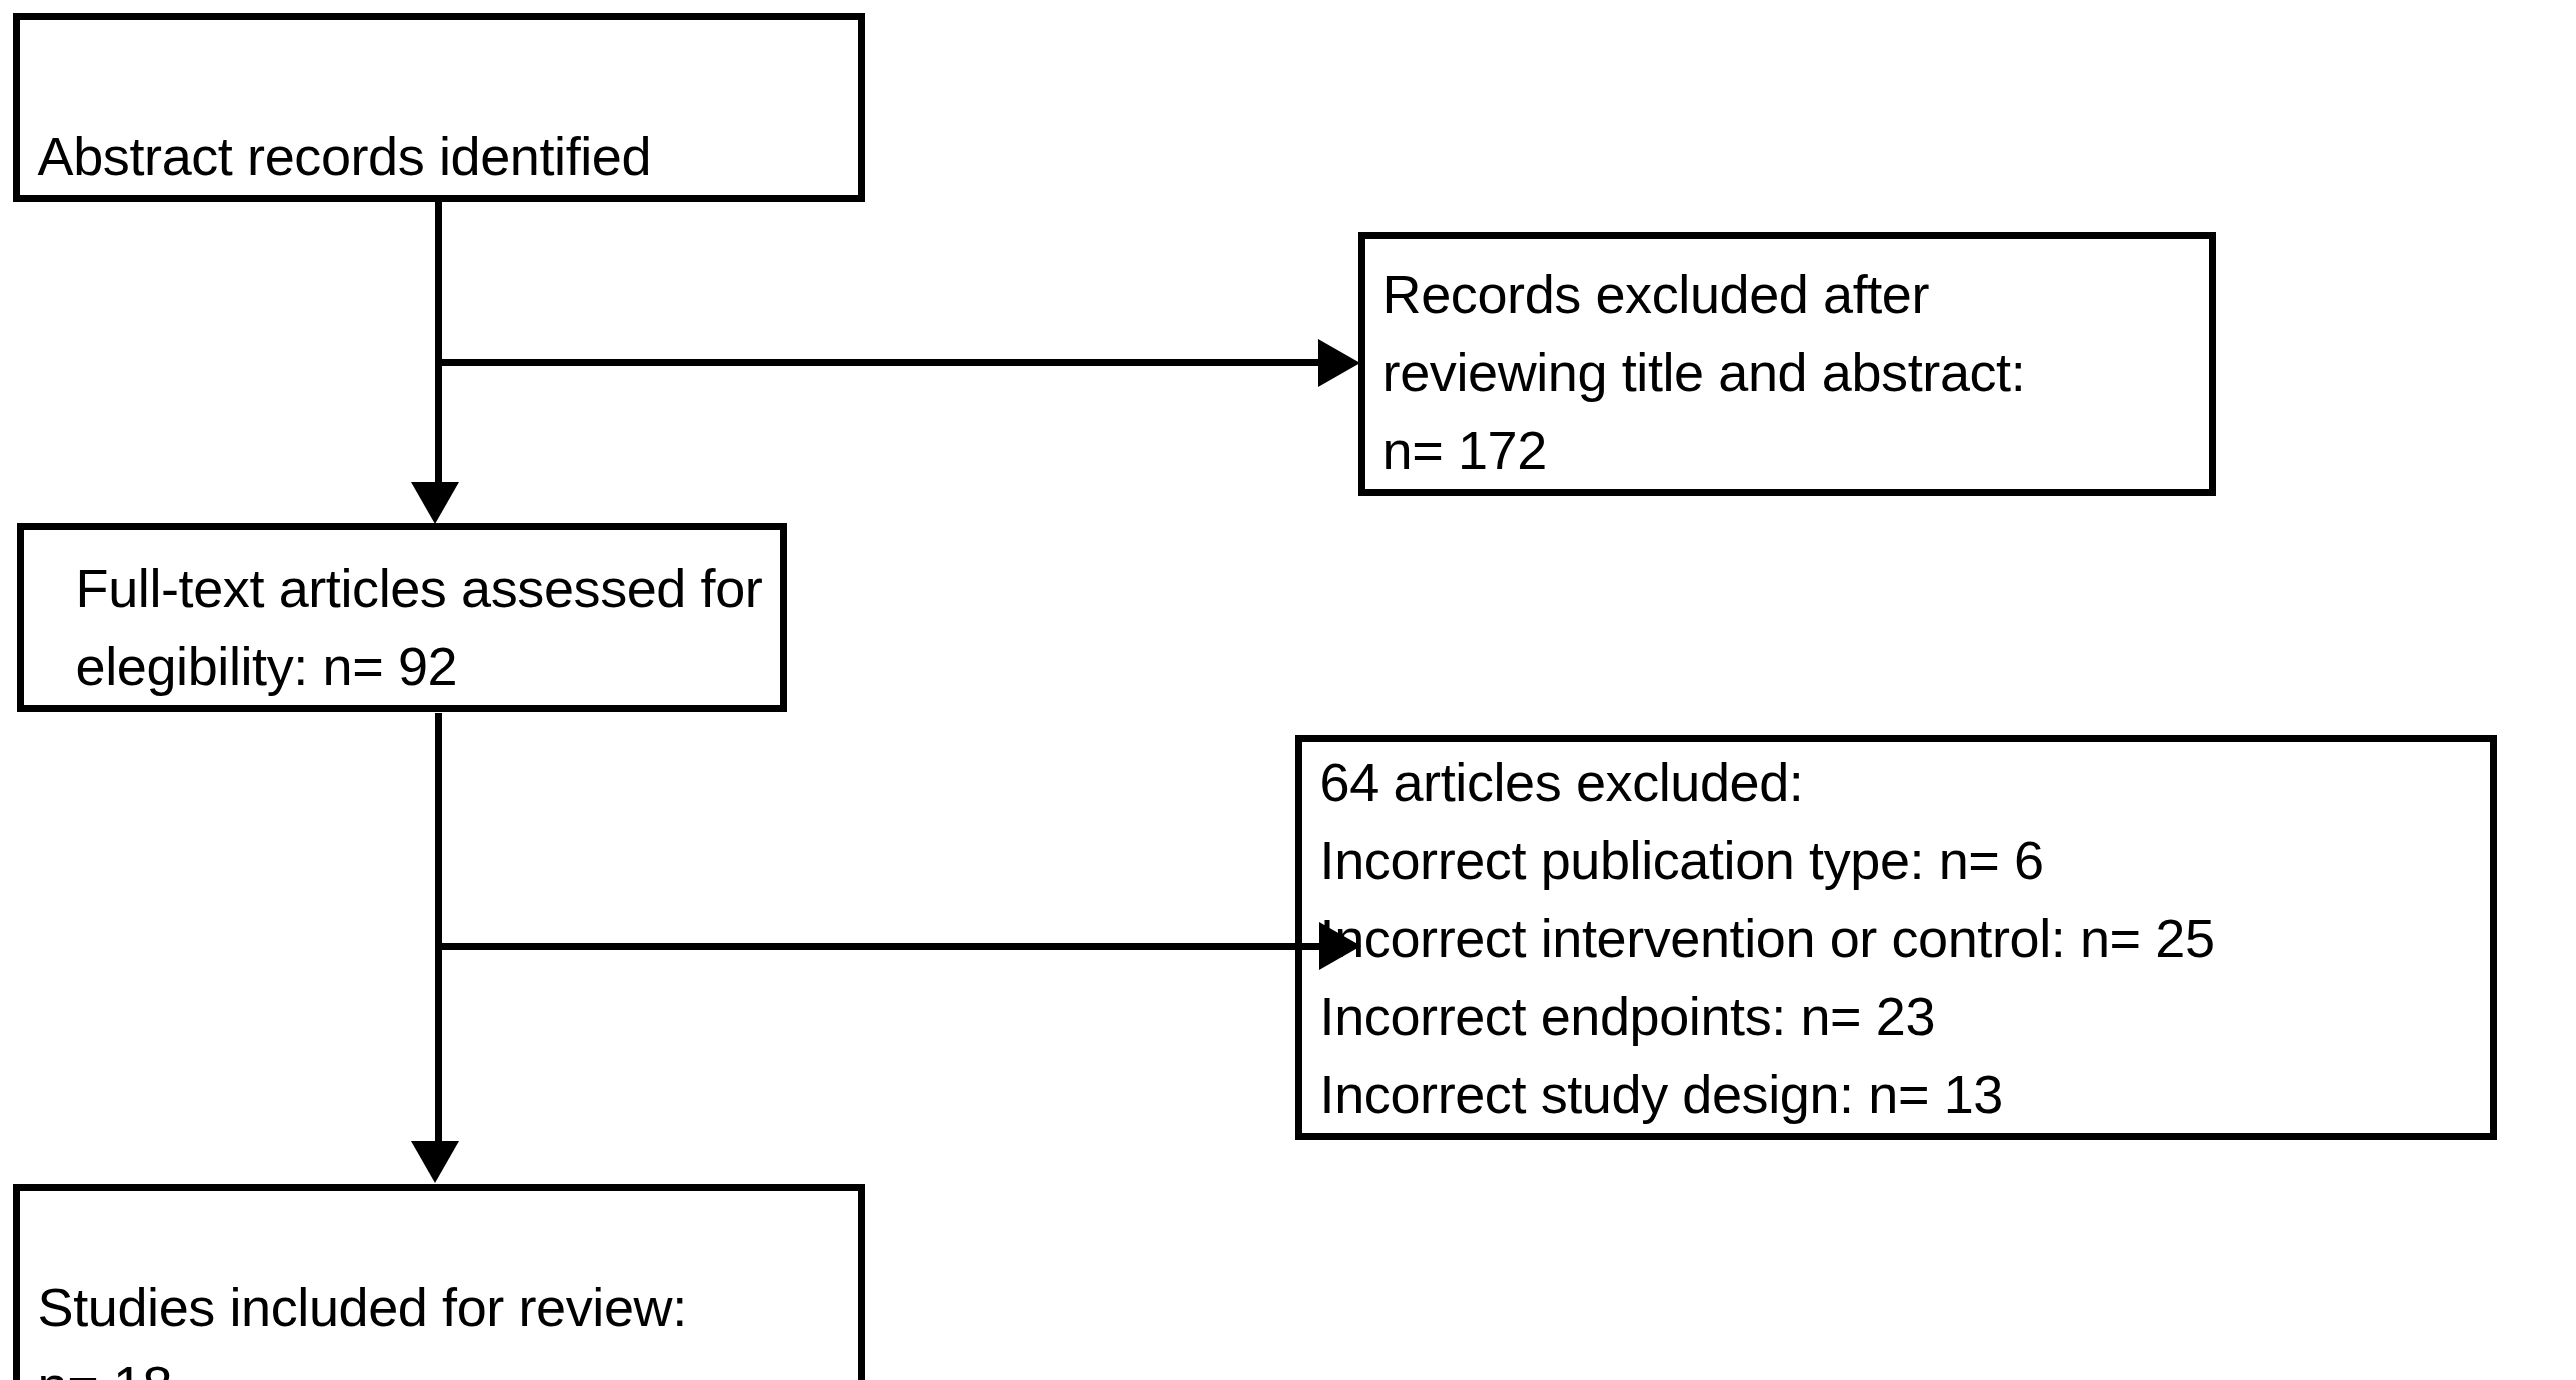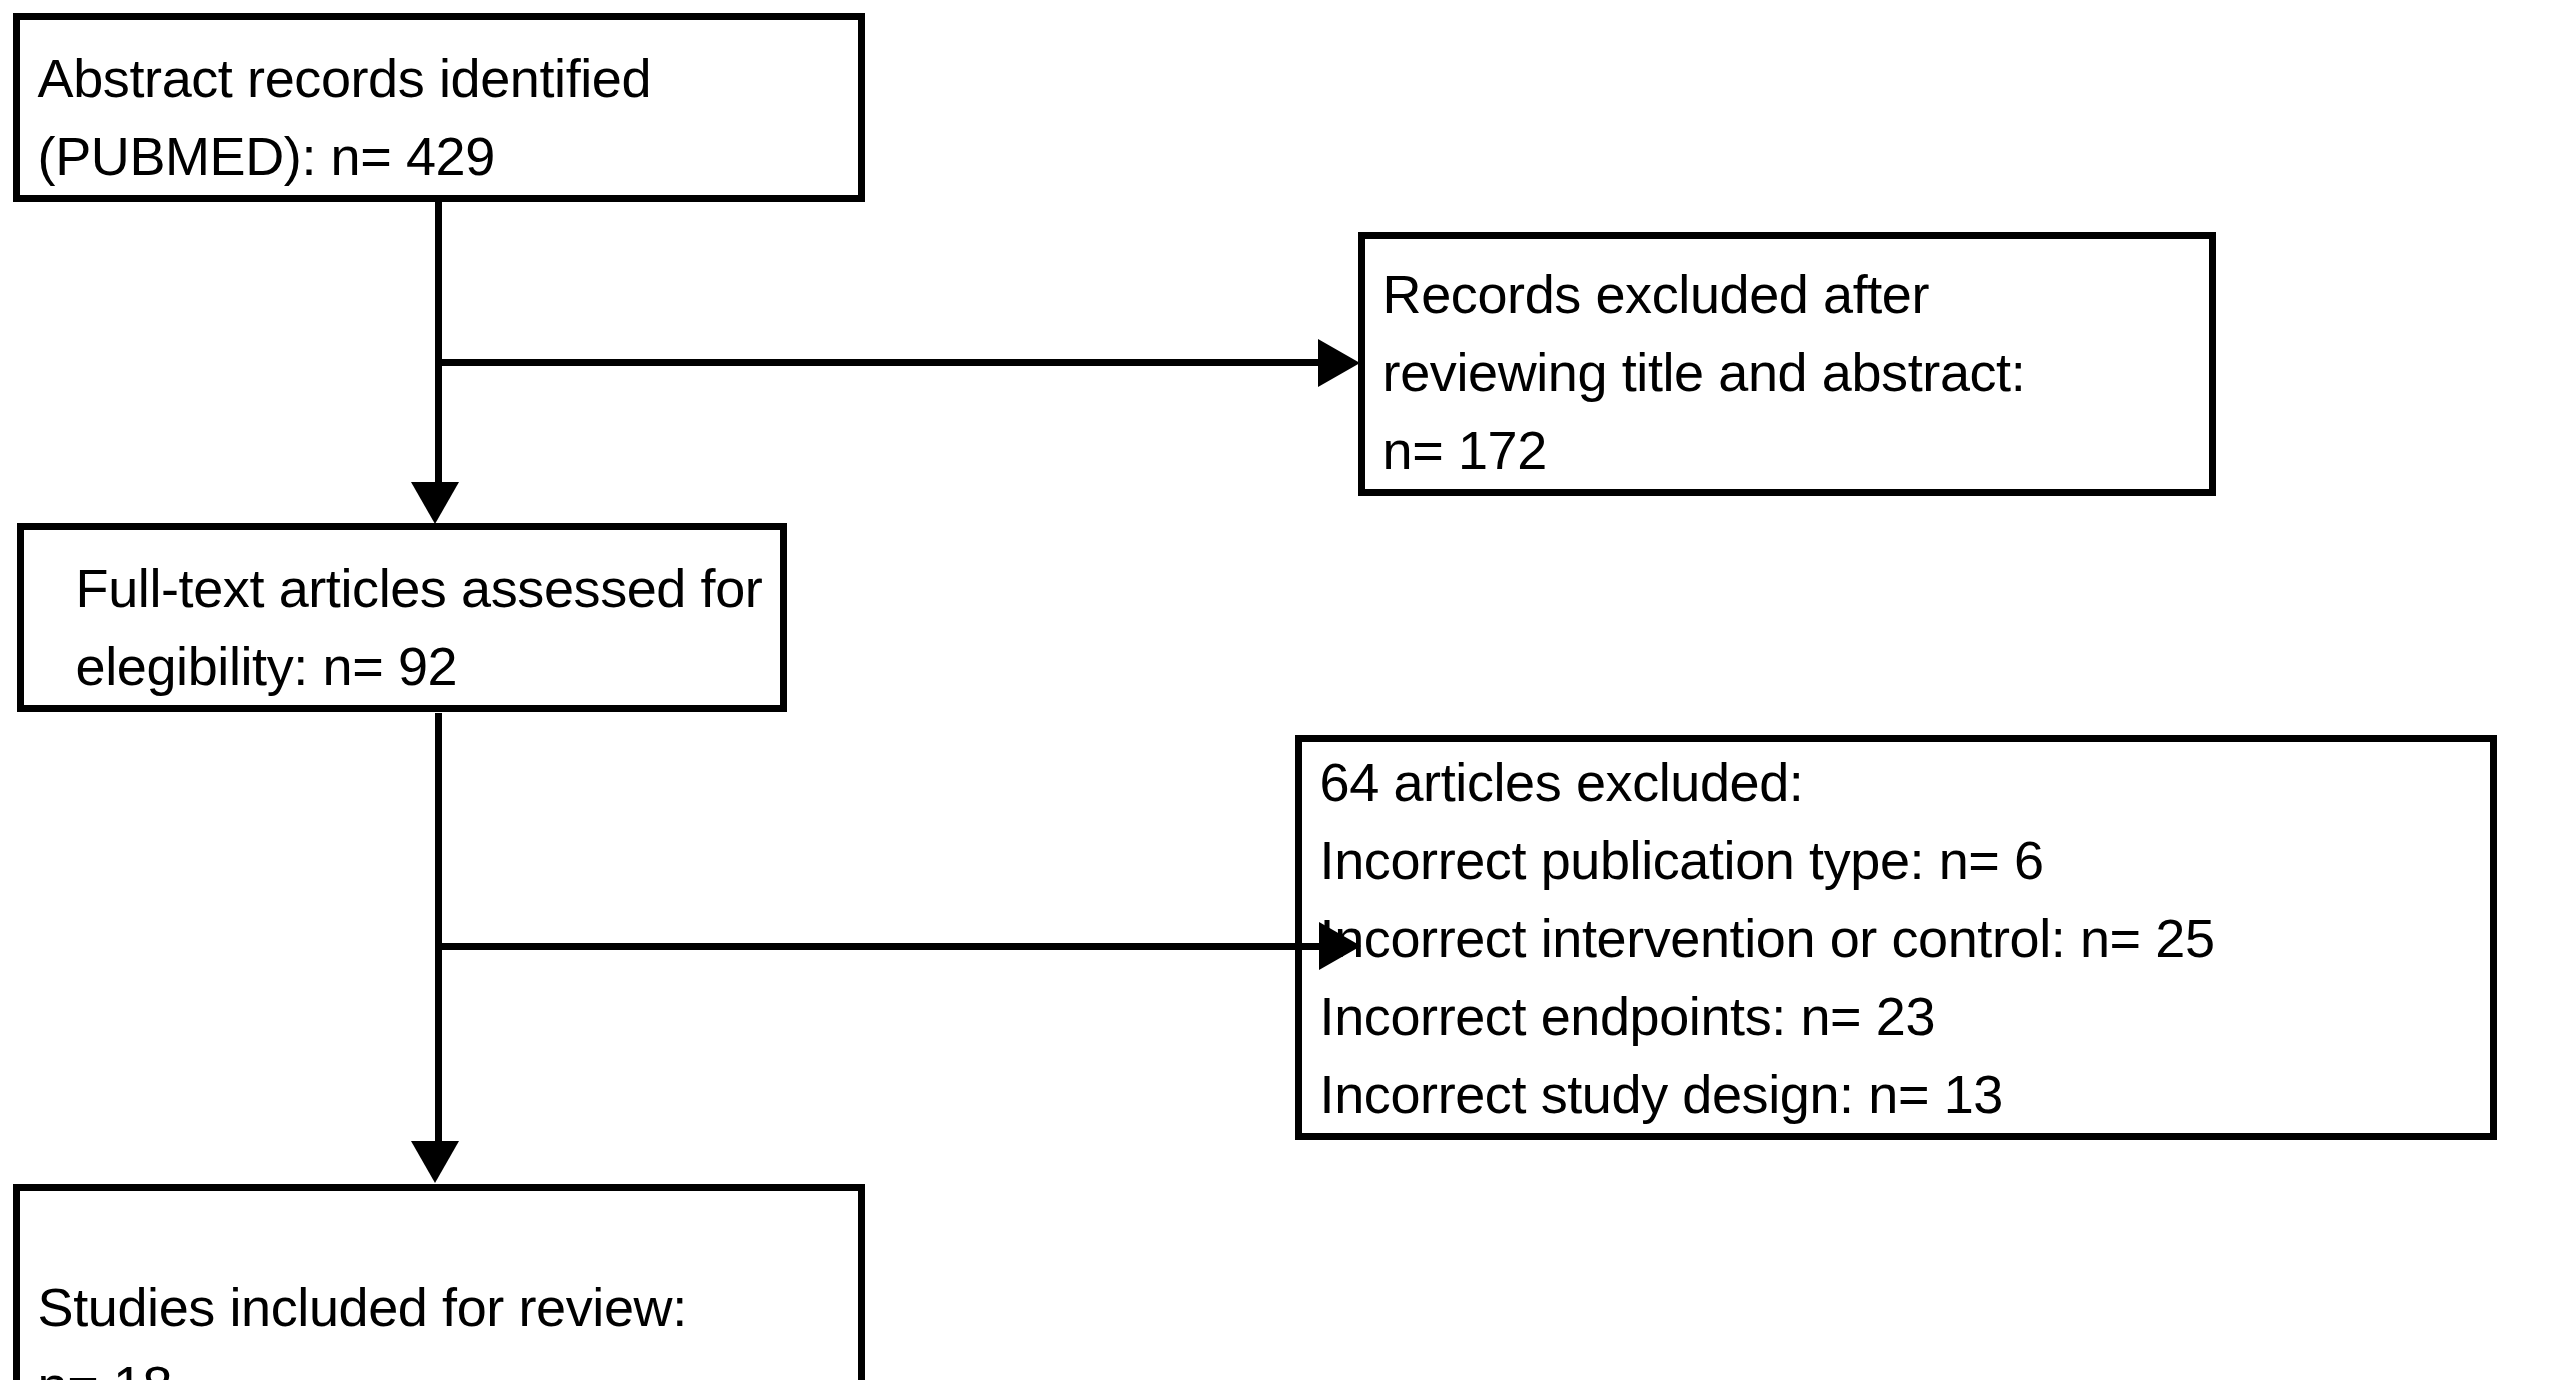--- a/index.html
+++ b/index.html
@@ -87,21 +87,20 @@
   #conn4-h      { left: 435px; top: 943px; width: 884px; }
   #conn4-arrow  { left: 1319px; top: 922px; }
 </style>
 </head>
 <body>
 
 <div id="canvas">
 
   <div class="node" id="box-identified">
     <div class="line">Abstract records identified</div>
-    <div class="line">(PUBMED): n= 429</div>
   </div>
 
   <div class="node" id="box-excluded-ta">
     <div class="line">Records excluded after</div>
     <div class="line">reviewing title and abstract:</div>
     <div class="line">n= 172</div>
   </div>
 
   <div class="node" id="box-fulltext">
     <div class="line">Full-text articles assessed for</div>

